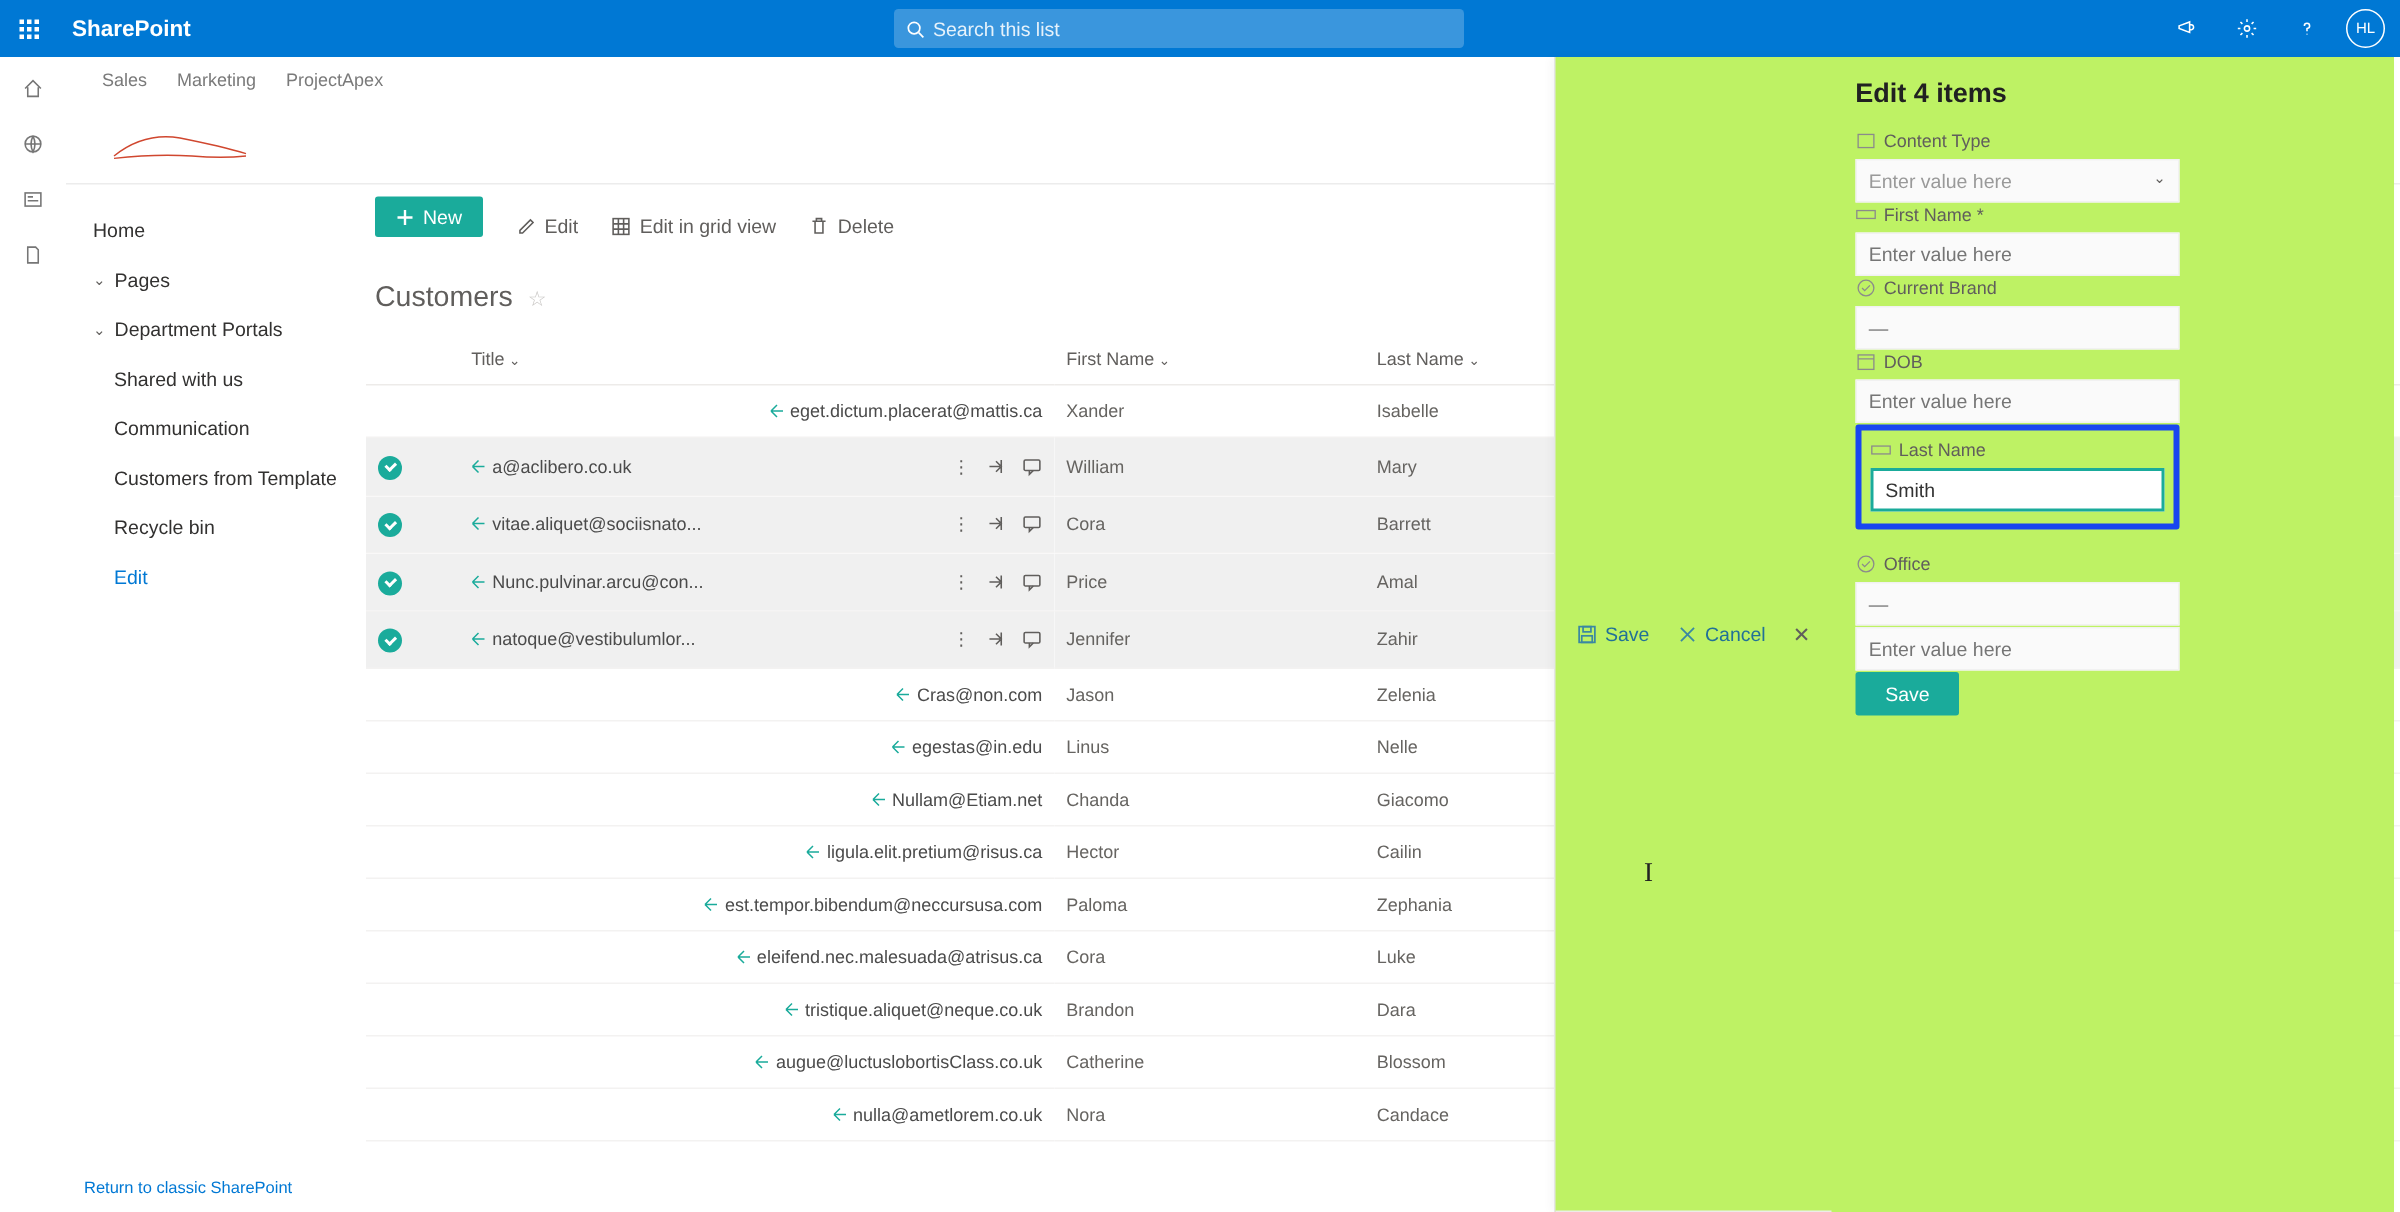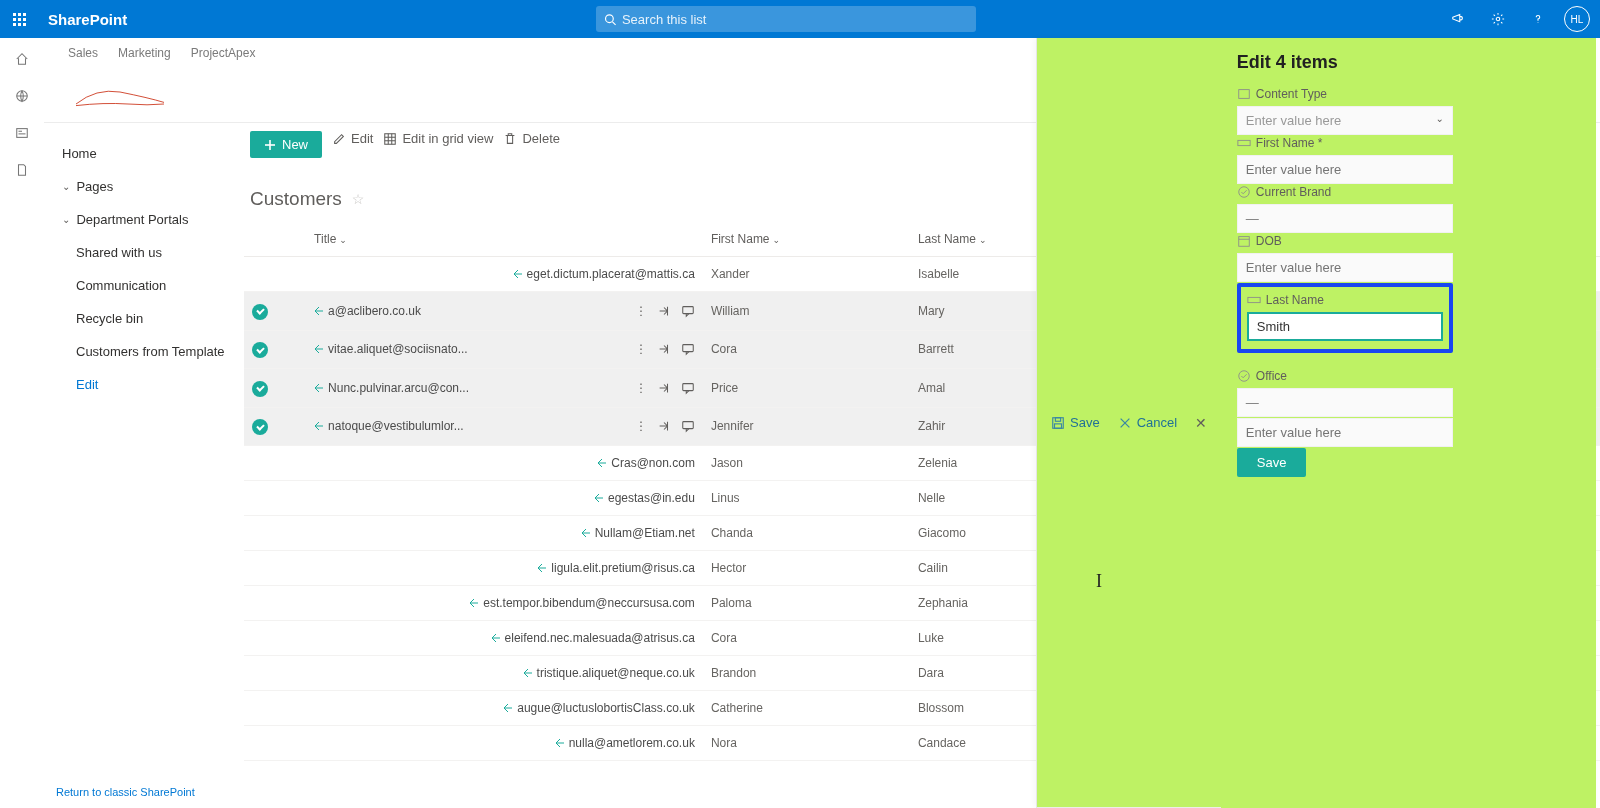--- a/index.html
+++ b/index.html
@@ -32,21 +32,21 @@
 
 .content-row { display: flex; height: calc(100% - 84px); }
 .left-nav { width: 200px; padding: 14px 12px; font-size: 13px; color: #323130; }
 .nav-item { padding: 9px 6px; cursor: pointer; display: flex; align-items: center; gap: 6px; }
 .nav-item.sub { padding-left: 20px; }
 .nav-item.edit { color: #0078d4; }
 .nav-chev { font-size: 10px; color: #605e5c; }
 .return-link { position: absolute; bottom: 10px; left: 12px; font-size: 11px; color: #0078d4; cursor: pointer; }
 
 .main-area { flex: 1; padding: 0 0 0 0; overflow: hidden; }
-.cmd-bar { display: flex; align-items: flex-start; gap: 10px; padding: 8px 12px 8px 6px; }
+.cmd-bar { display: flex; align-items: flex-end; gap: 22px; padding: 8px 12px 8px 6px; }
 .btn-new { background: #1aab9b; color: #fff; padding: 6px 14px; border-radius: 2px; display: flex; align-items: center; gap: 6px; font-size: 13px; cursor: pointer;}
 .cmd-link { display: flex; align-items: center; gap: 5px; color: #605e5c; font-size: 13px; cursor: pointer; }
 
 .list-title-row { display: flex; align-items: center; gap: 10px; padding: 22px 0 12px 6px; }
 .list-title { font-size: 19px; font-weight: 400; color: #605e5c; }
 .star { color: #c8c6c4; font-size: 14px; }
 
 table.datagrid { width: 100%; border-collapse: collapse; }
 table.datagrid th { text-align: left; font-weight: 400; font-size: 12px; color: #605e5c; padding: 10px 8px; border-bottom: 1px solid #edebe9; background:#fff;}
 table.datagrid th .chev { font-size: 9px; margin-left: 3px; }
@@ -166,22 +166,22 @@
       <div class="nav-item">
           <span class="nav-chev">⌄</span>
           <span>Pages</span>
         </div>
       <div class="nav-item">
           <span class="nav-chev">⌄</span>
           <span>Department Portals</span>
         </div>
       <div class="nav-item sub">Shared with us</div>
       <div class="nav-item sub">Communication</div>
+      <div class="nav-item sub">Customers from Template</div>
       <div class="nav-item sub">Recycle bin</div>
-      <div class="nav-item sub">Customers from Template</div>
       <div class="nav-item sub edit">Edit</div>
       <div class="return-link">Return to classic SharePoint</div>
     </div>
 
     <div class="main-area">
       <div class="cmd-bar">
         <div class="btn-new">
           <svg width="12" height="12" viewBox="0 0 12 12" stroke="#fff" stroke-width="1.6">
               <line x1="6" y1="1" x2="6" y2="11"></line>
               <line x1="1" y1="6" x2="11" y2="6"></line>

